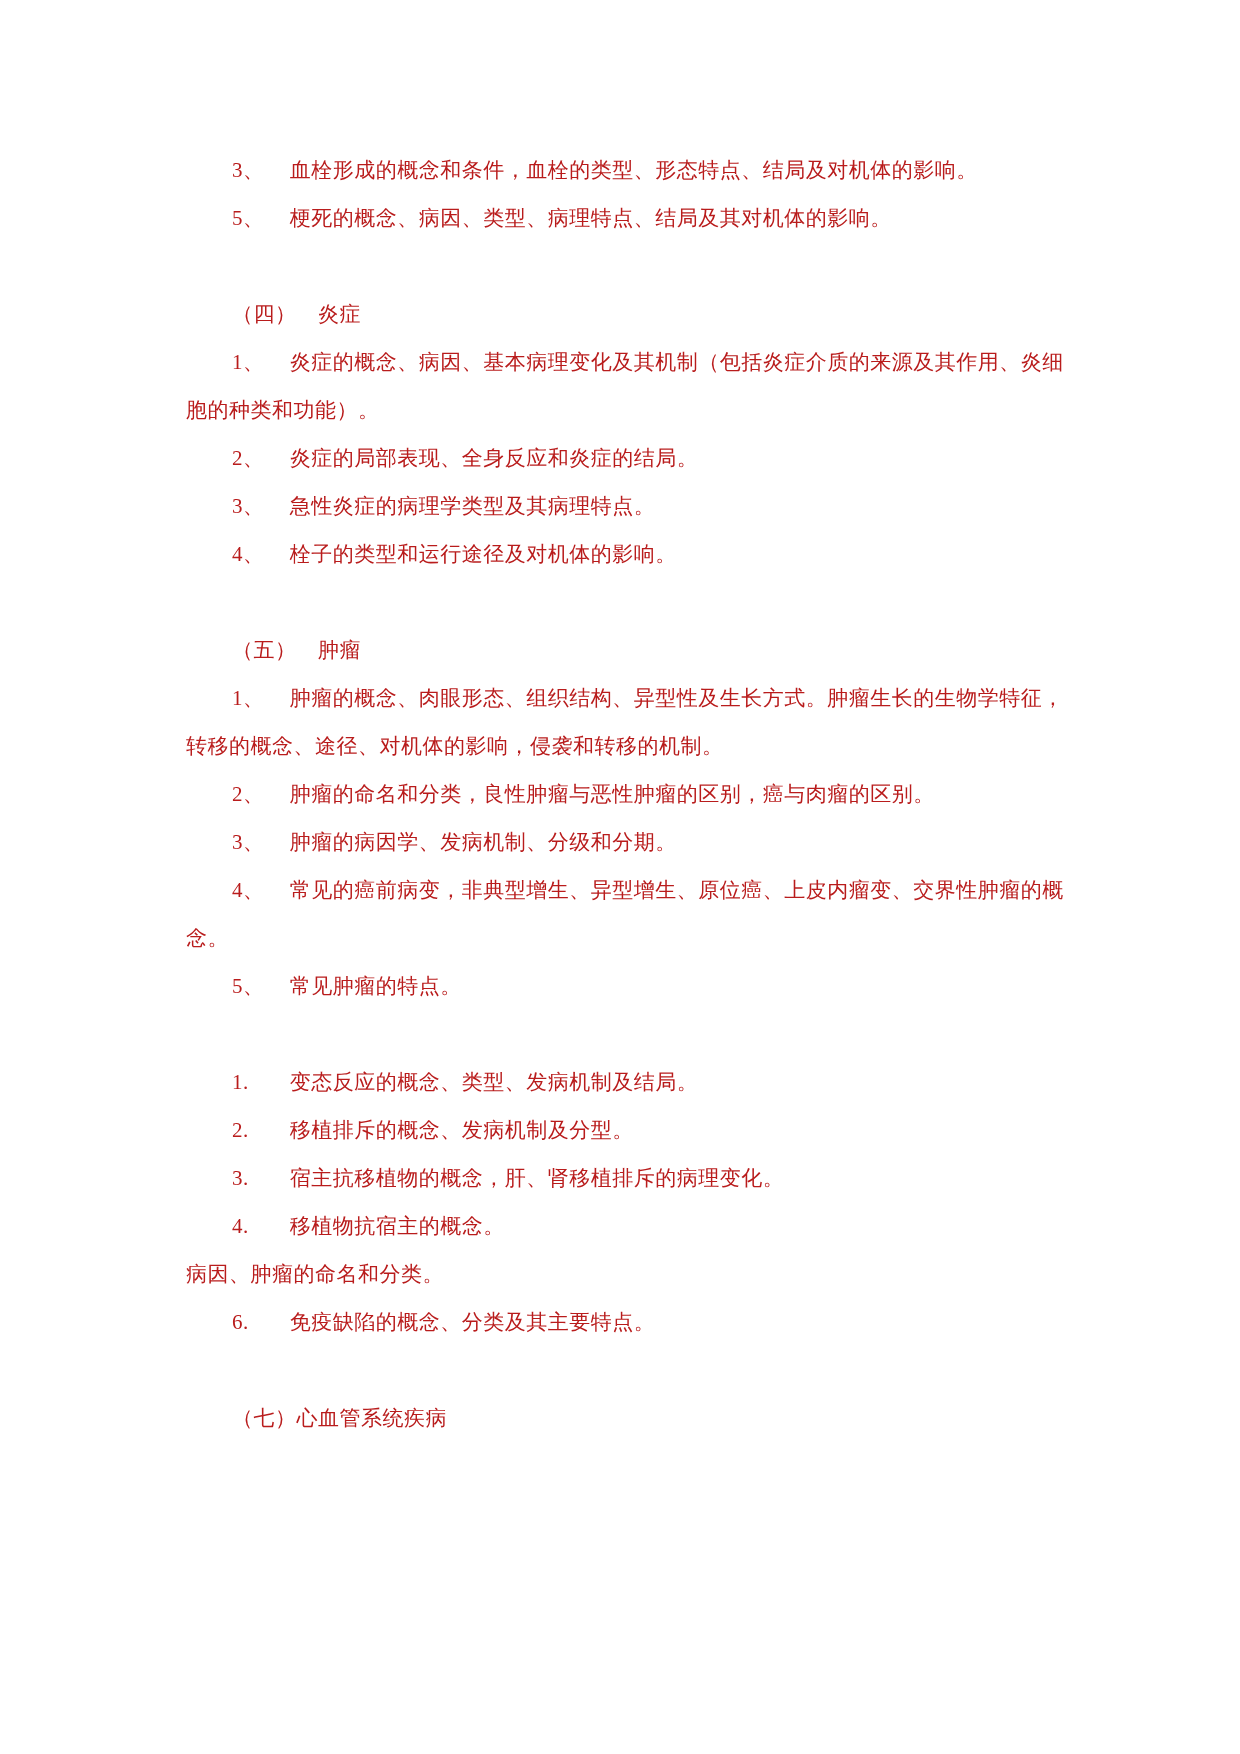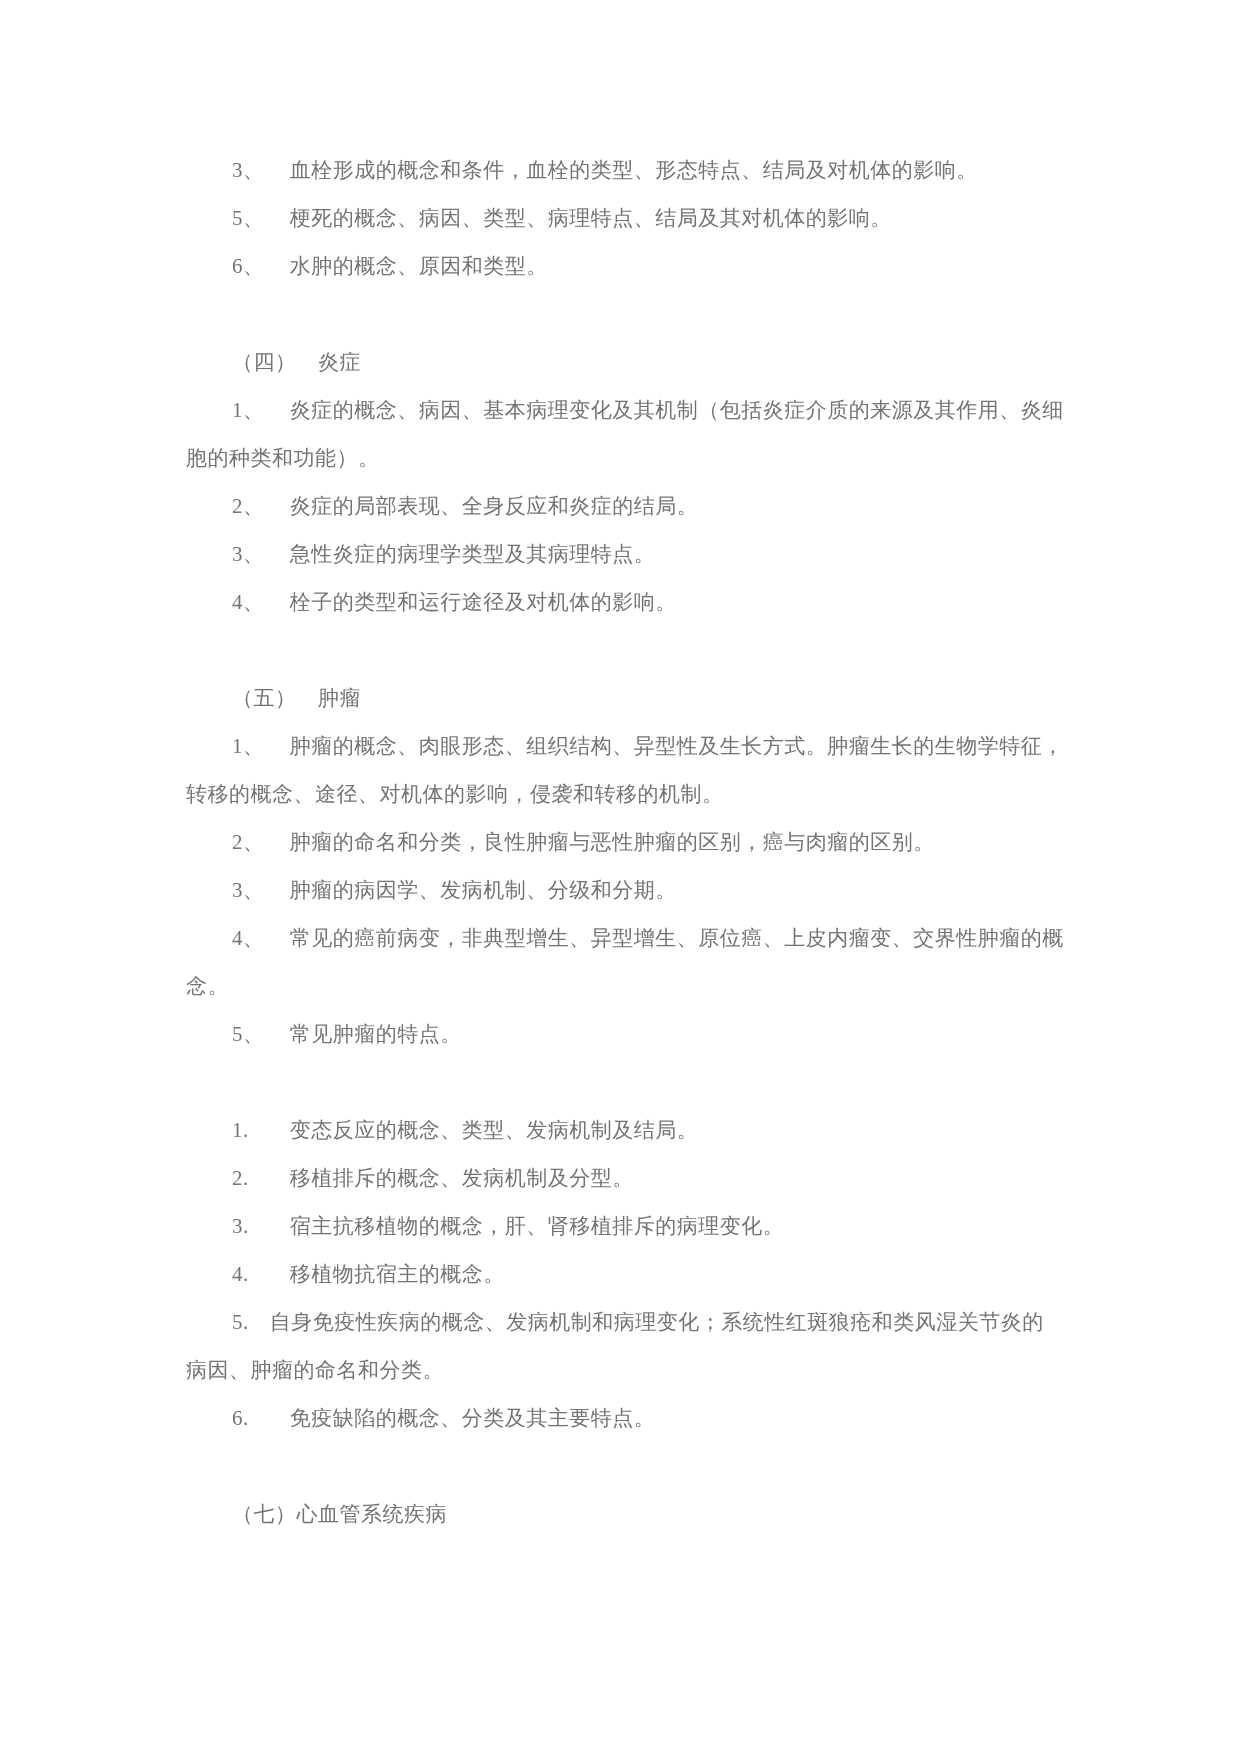--- a/index.html
+++ b/index.html
@@ -7,21 +7,21 @@
     padding: 0;
     background: #ffffff;
   }
   .page {
     position: relative;
     width: 1240px;
     height: 1754px;
     background: #ffffff;
     overflow: hidden;
     font-family: "Liberation Serif", "DejaVu Serif", serif;
-    color: #737373;
+    color: #b91c1c;
   }
   .doc-body {
     position: absolute;
     top: 146px;
     left: 186px;
     right: 70px;
   }
   .line {
     line-height: 48px;
     font-size: 21px;
@@ -56,24 +56,20 @@
 
 <div class="page">
   <div class="doc-body">
       <div class="line item">
     <span class="num">3、</span>
     <span class="txt">血栓形成的概念和条件，血栓的类型、形态特点、结局及对机体的影响。</span>
   </div>
       <div class="line item">
     <span class="num">5、</span>
     <span class="txt">梗死的概念、病因、类型、病理特点、结局及其对机体的影响。</span>
-  </div>
-      <div class="line item">
-    <span class="num">6、</span>
-    <span class="txt">水肿的概念、原因和类型。</span>
   </div>
       <div class="line spacer">
     
     
   </div>
       <div class="line heading">
     
     <span class="txt">（四）　炎症</span>
   </div>
       <div class="line item">
@@ -145,24 +141,20 @@
     <span class="txt">移植排斥的概念、发病机制及分型。</span>
   </div>
       <div class="line item">
     <span class="num">3.</span>
     <span class="txt">宿主抗移植物的概念，肝、肾移植排斥的病理变化。</span>
   </div>
       <div class="line item">
     <span class="num">4.</span>
     <span class="txt">移植物抗宿主的概念。</span>
   </div>
-      <div class="line item narrow">
-    <span class="num">5.</span>
-    <span class="txt">自身免疫性疾病的概念、发病机制和病理变化；系统性红斑狼疮和类风湿关节炎的</span>
-  </div>
       <div class="line cont">
     
     <span class="txt">病因、肿瘤的命名和分类。</span>
   </div>
       <div class="line item">
     <span class="num">6.</span>
     <span class="txt">免疫缺陷的概念、分类及其主要特点。</span>
   </div>
       <div class="line spacer">
     

